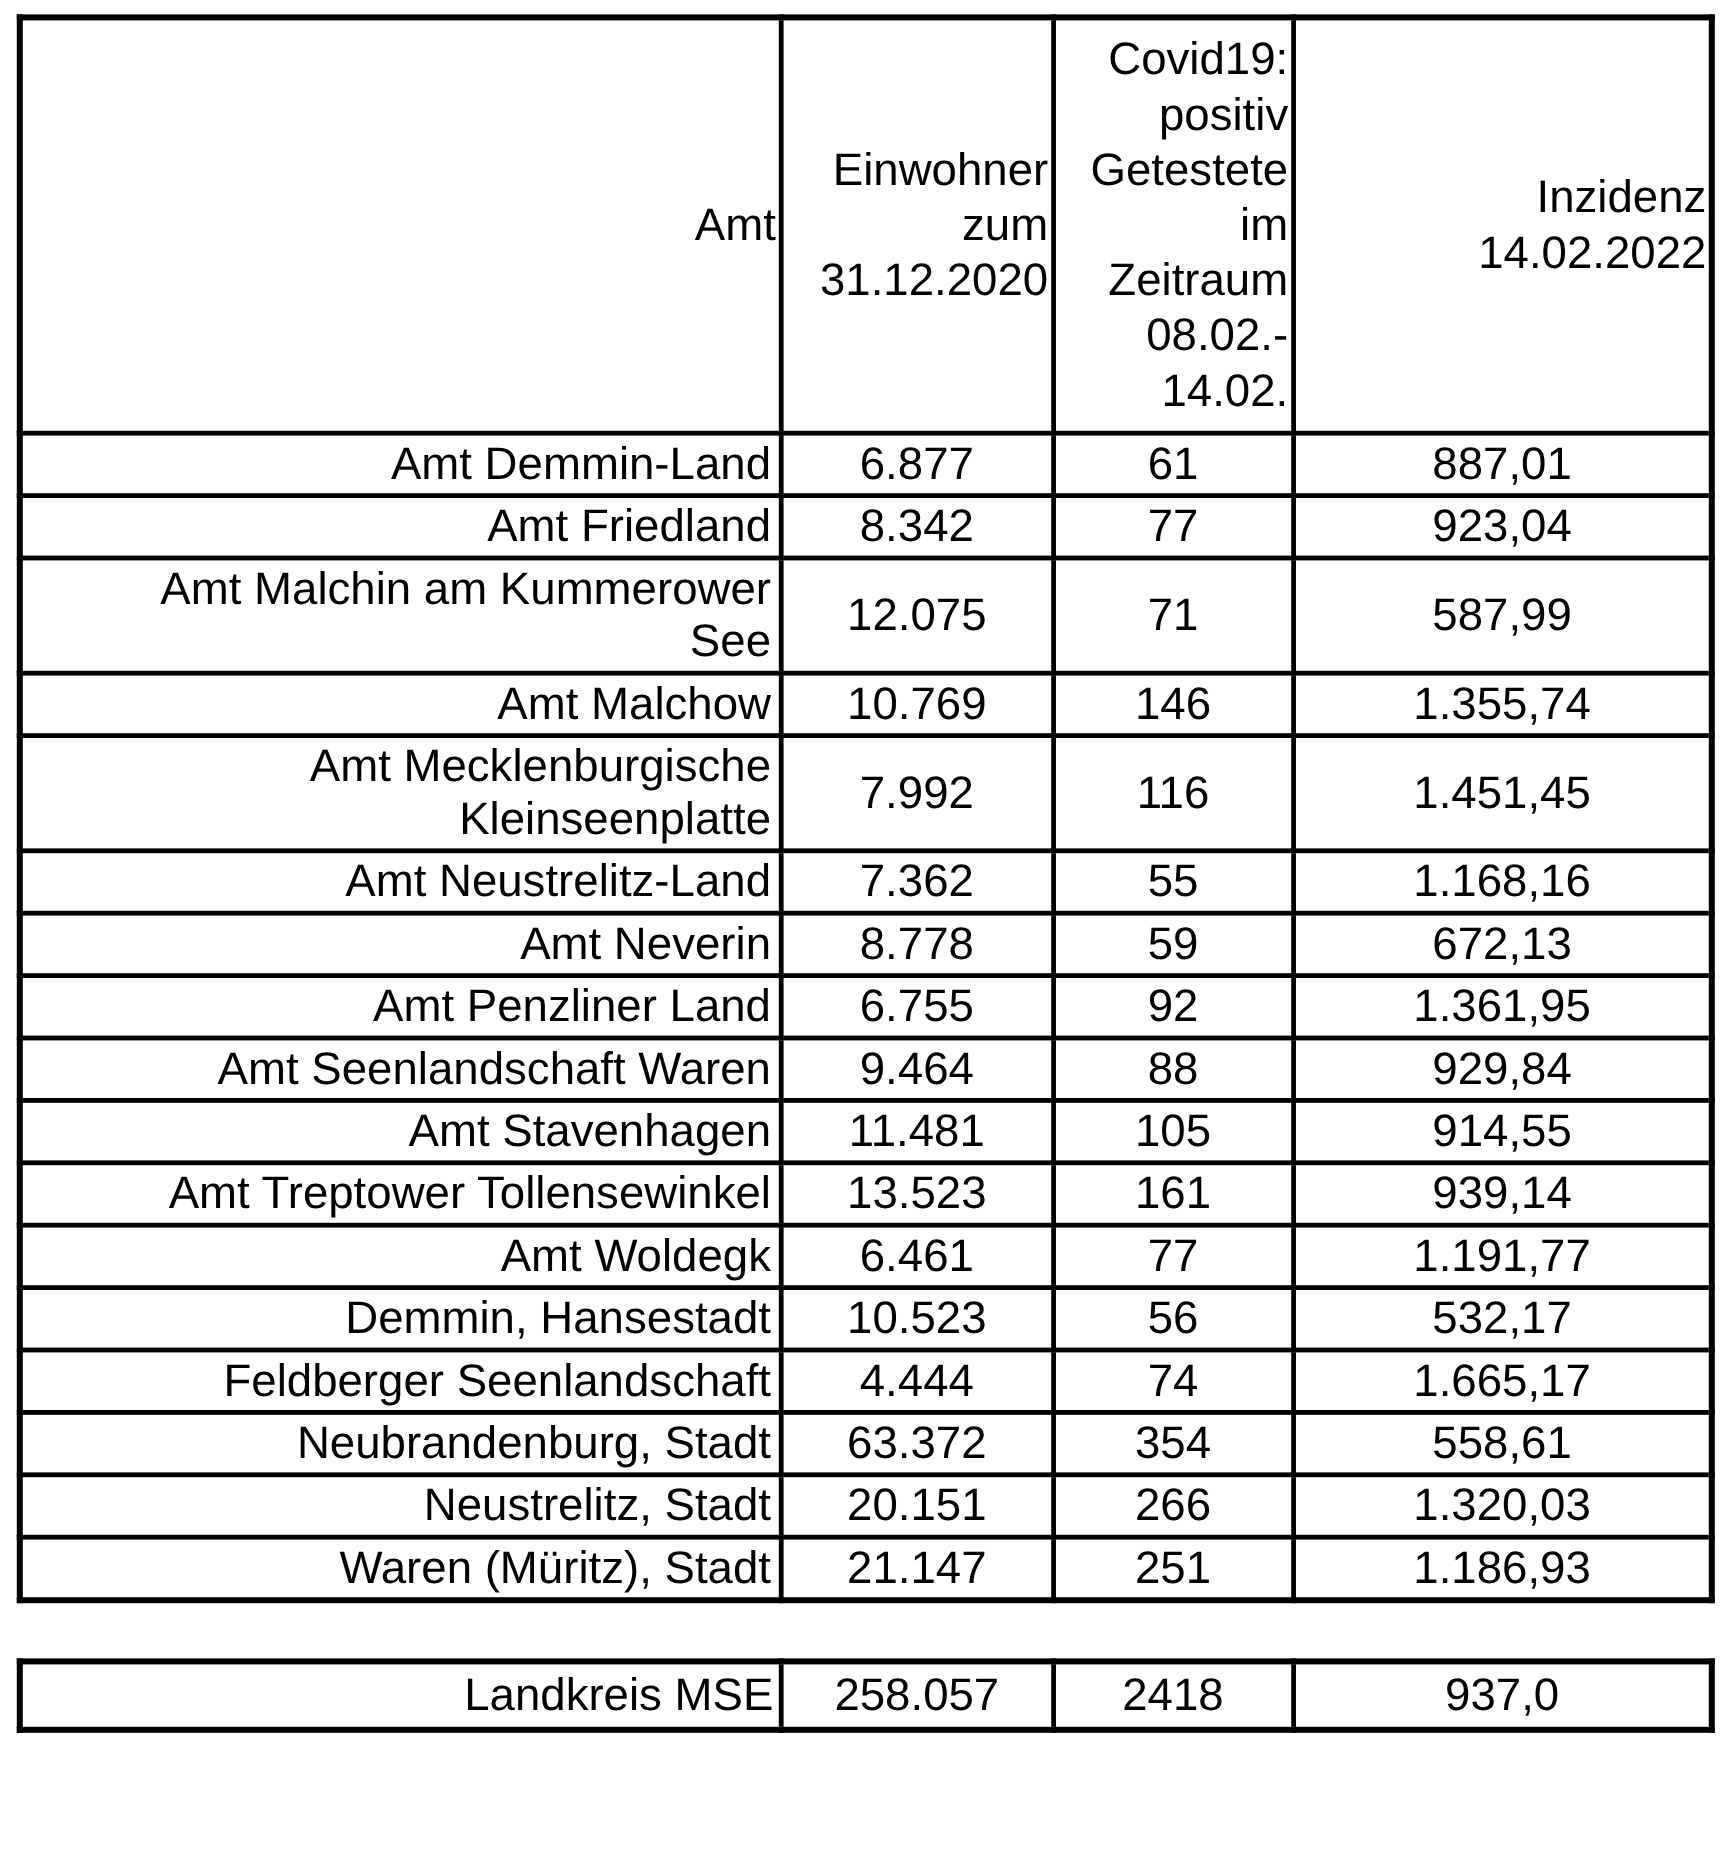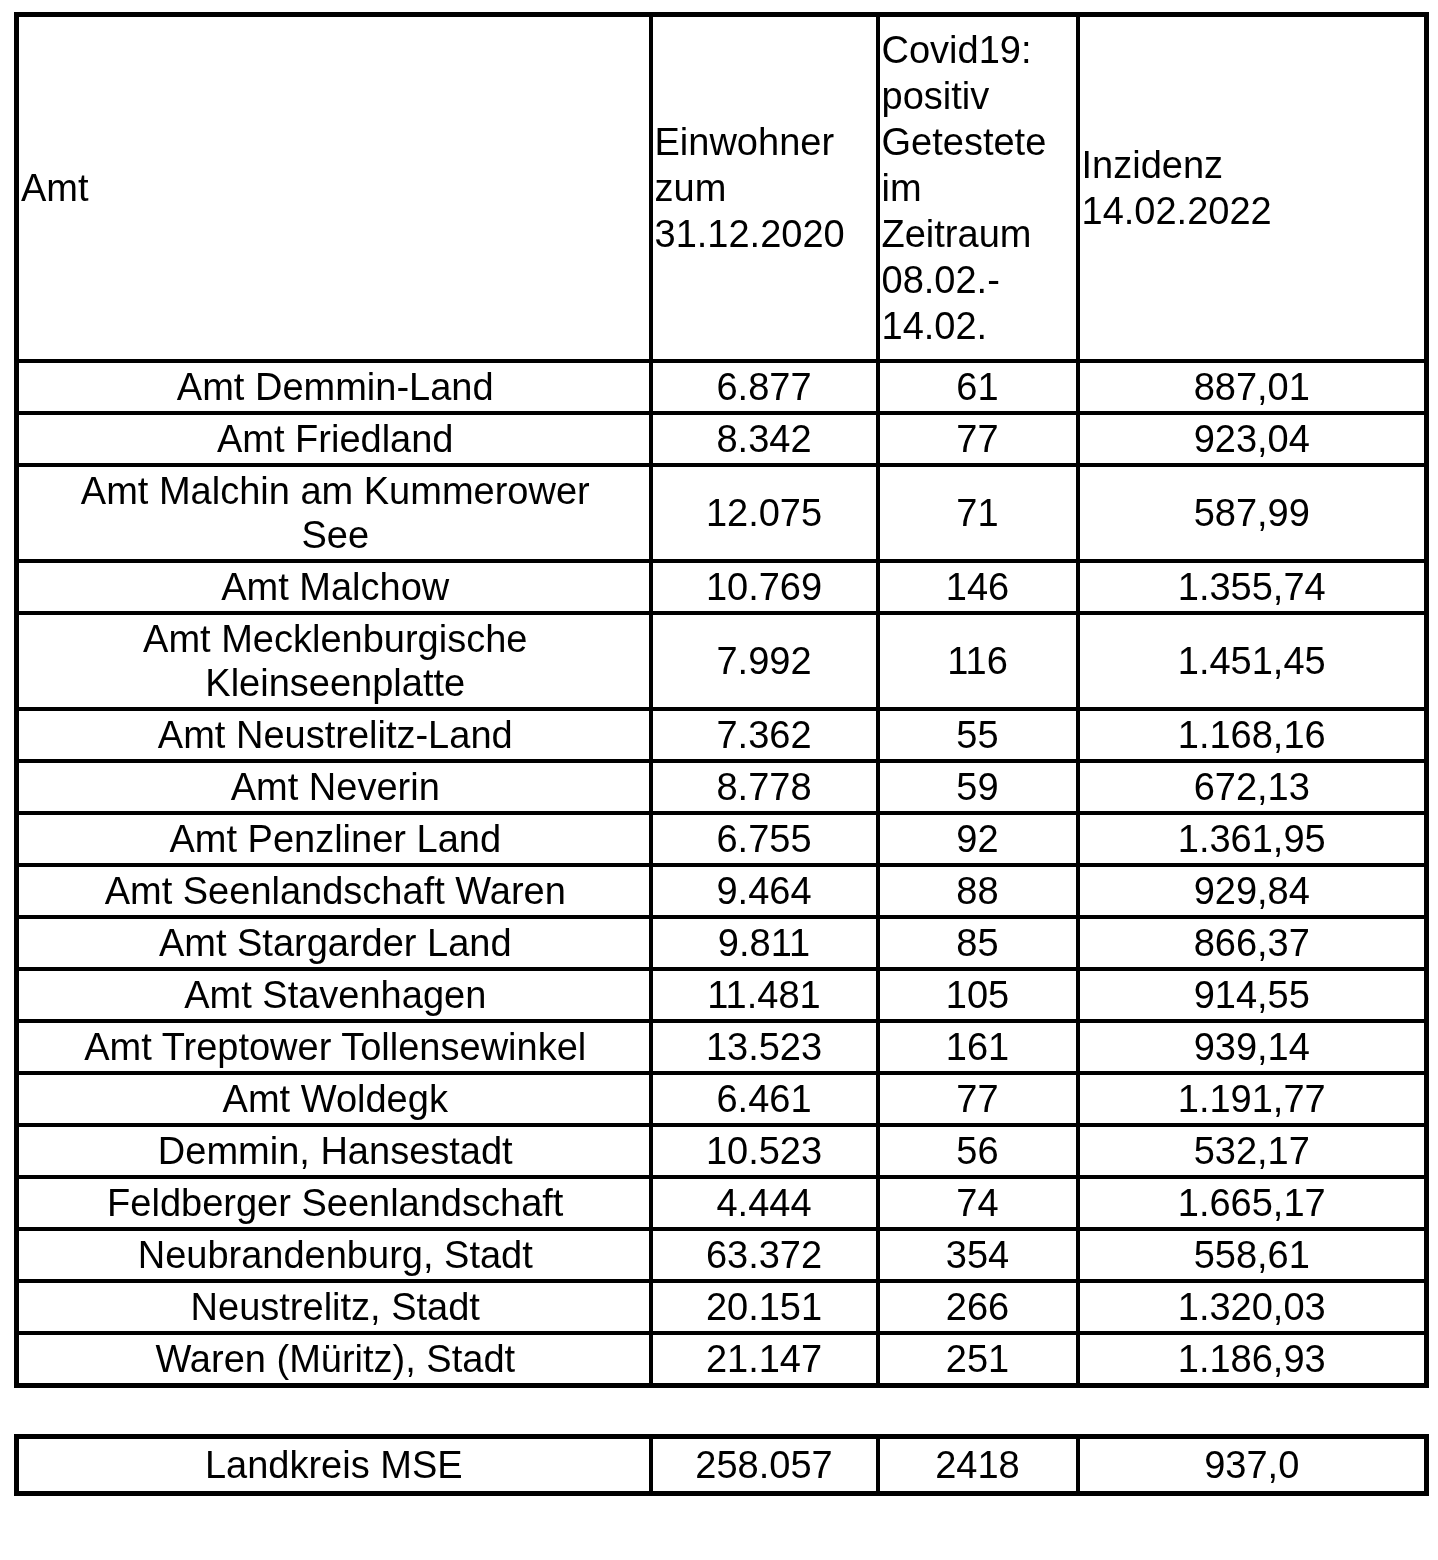--- a/index.html
+++ b/index.html
@@ -28,30 +28,30 @@
   col.c-positiv   { width: 200px; }
   col.c-inzidenz  { width: 349px; }
   th, td {
     border: 4px solid #000000;
     white-space: pre-line;
     vertical-align: middle;
     overflow: hidden;
   }
   th {
     font-weight: normal;
-    text-align: left;
+    text-align: right;
     line-height: 46px;
     padding: 10px 2px;
   }
   td {
     line-height: 44px;
     padding: 2px 4px;
   }
   td.amt {
-    text-align: center;
+    text-align: right;
     padding-left: 9px;
     padding-right: 6px;
   }
   td.num {
     text-align: center;
   }
   .summary-table {
     margin-top: 46px;
   }
   .summary-table td {
@@ -139,26 +139,20 @@
         <td class="num">92</td>
         <td class="num">1.361,95</td>
       </tr>
       <tr>
         <td class="amt">Amt Seenlandschaft Waren</td>
         <td class="num">9.464</td>
         <td class="num">88</td>
         <td class="num">929,84</td>
       </tr>
       <tr>
-        <td class="amt">Amt Stargarder Land</td>
-        <td class="num">9.811</td>
-        <td class="num">85</td>
-        <td class="num">866,37</td>
-      </tr>
-      <tr>
         <td class="amt">Amt Stavenhagen</td>
         <td class="num">11.481</td>
         <td class="num">105</td>
         <td class="num">914,55</td>
       </tr>
       <tr>
         <td class="amt">Amt Treptower Tollensewinkel</td>
         <td class="num">13.523</td>
         <td class="num">161</td>
         <td class="num">939,14</td>

